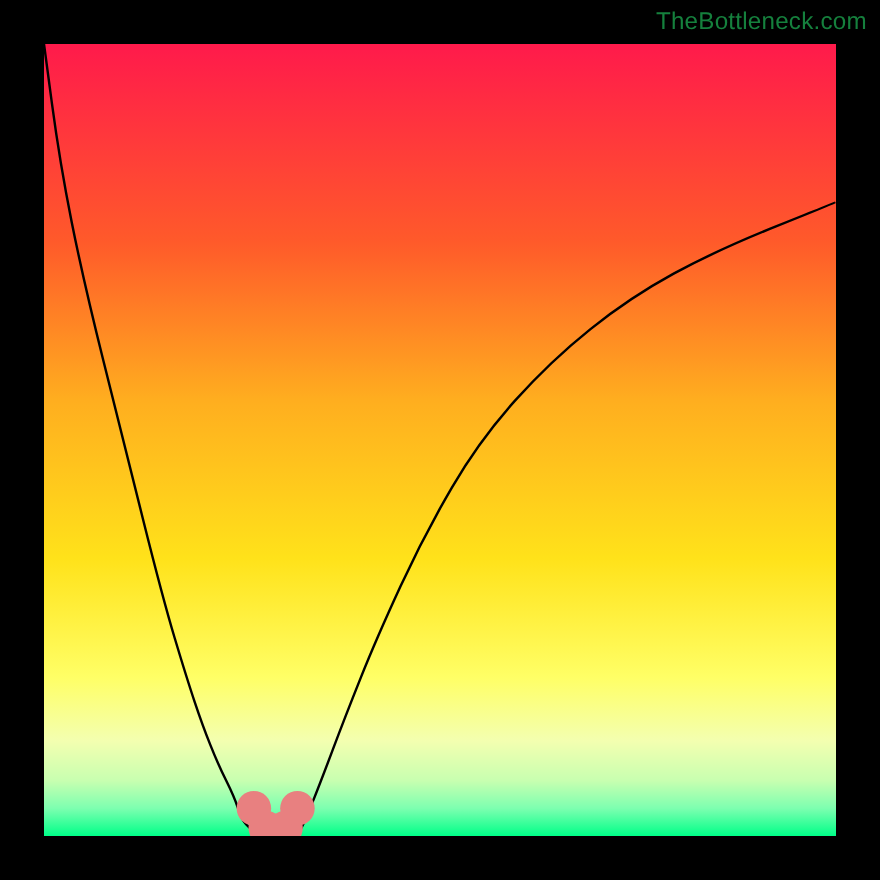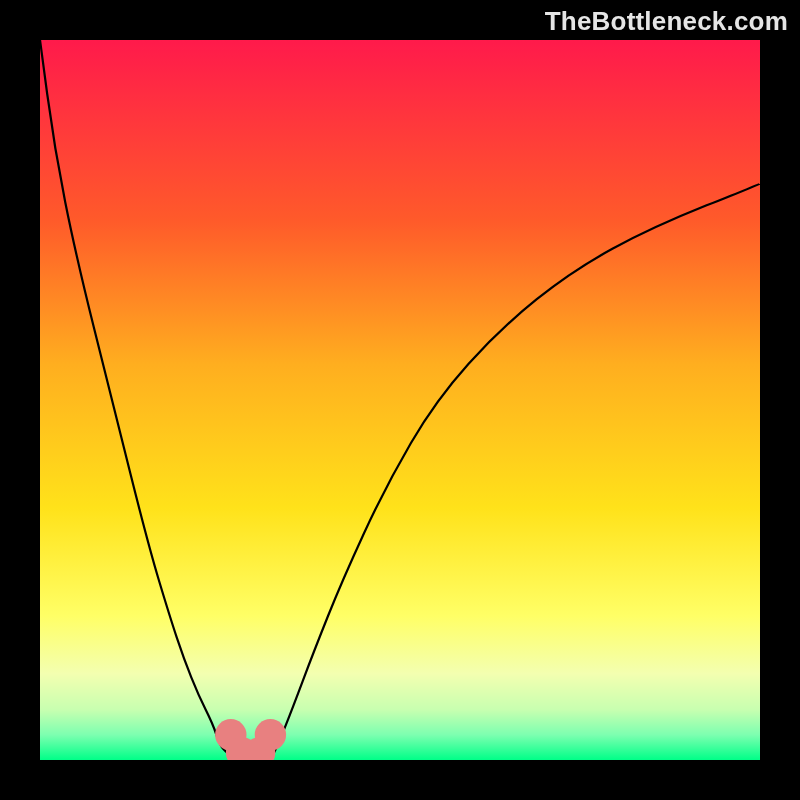--- a/index.html
+++ b/index.html
@@ -34,23 +34,23 @@
     position: absolute;
     inset: 0;
     width: 720px;
     height: 720px;
   }
   .watermark {
     position: absolute;
     top: 6px;
     right: 12px;
     font-family: Arial, Helvetica, sans-serif;
-    font-size: 26px;
-    font-weight: 700;
-    color: #e5e5e5;
+    font-size: 22px;
+    font-weight: 400;
+    color: #15803d;
     letter-spacing: 0.2px;
   }
 </style>
 </head>
 <body>
 
 <div class="frame">
 
   <div class="plot-area">
     <svg class="gradient" viewBox="0 0 720 720" preserveAspectRatio="none">

